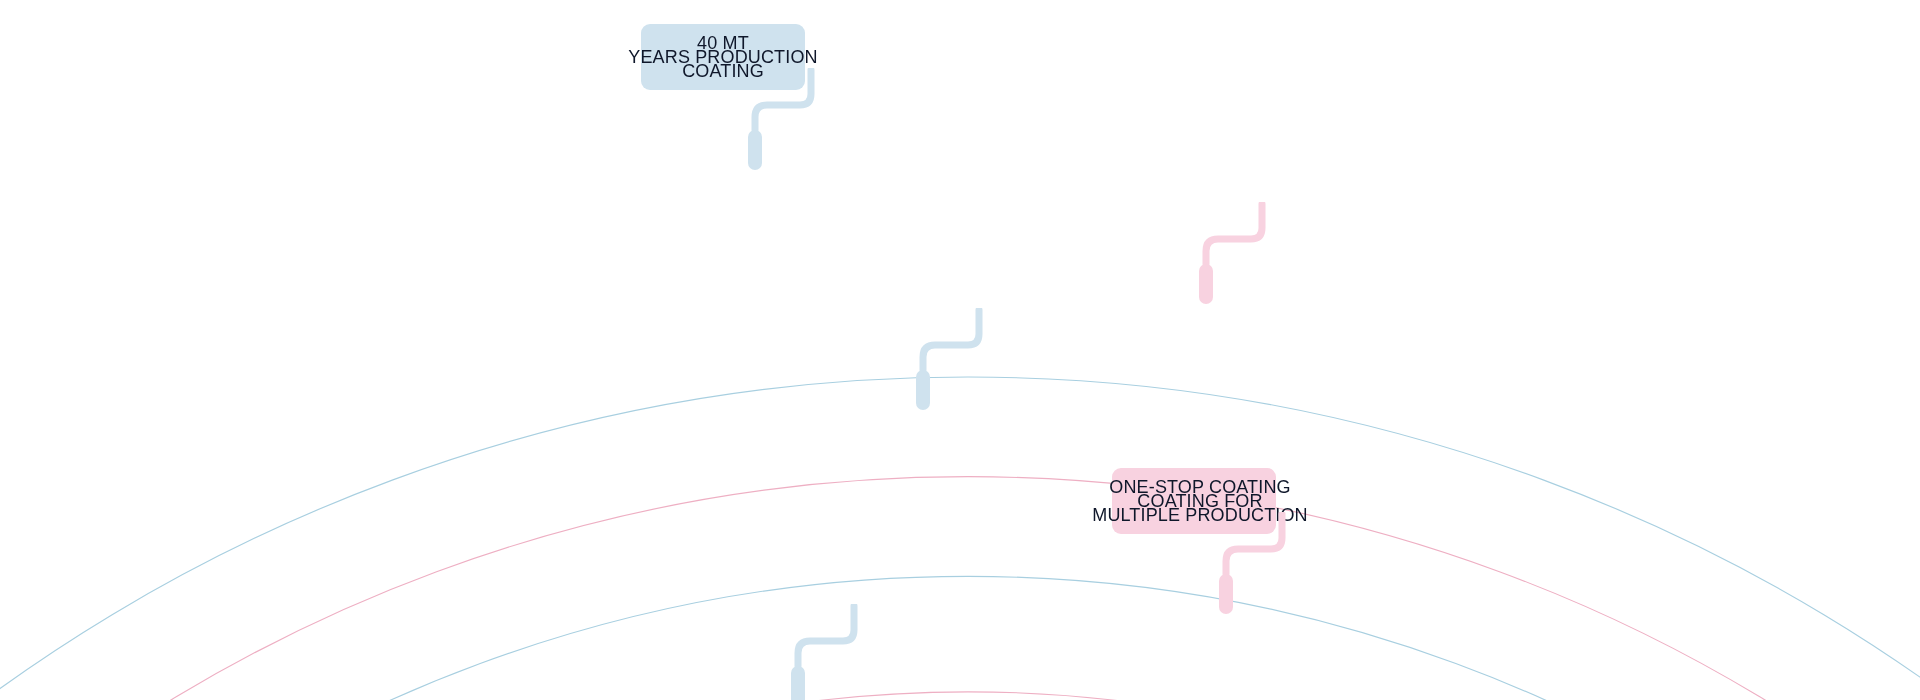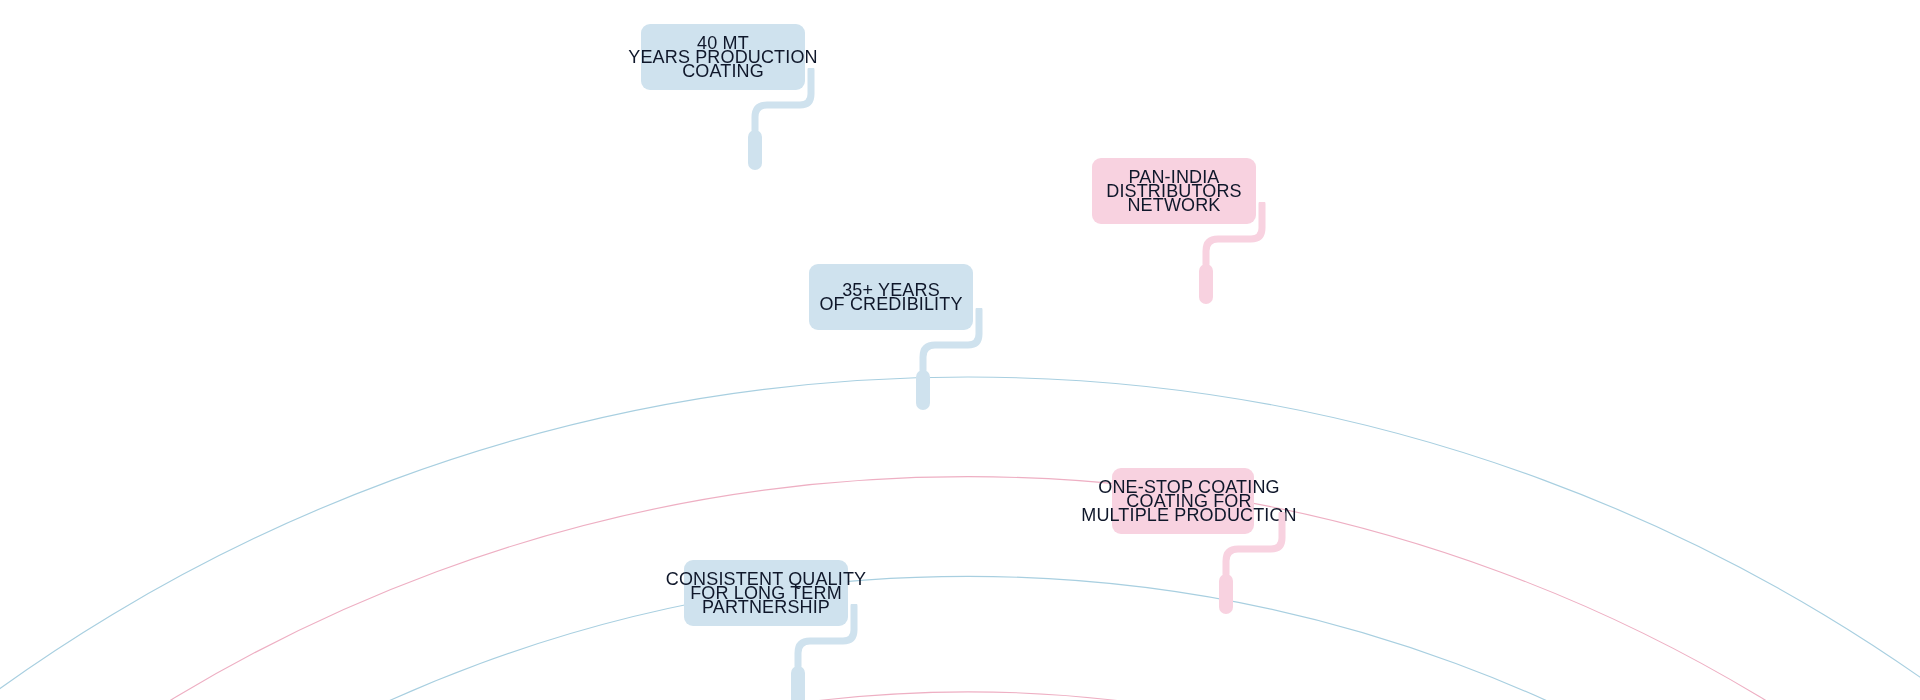--- a/index.html
+++ b/index.html
@@ -63,49 +63,35 @@
   <div id="roller-layer">
       <div class="card" style="left: 641px; top: 24px; width: 164px; height: 66px; background: rgb(207, 226, 238);">
         <span class="card-line">40 MT</span>
         <span class="card-line">YEARS PRODUCTION</span>
         <span class="card-line">COATING</span>
       </div>
       <svg width="150" height="130" style="position: absolute; left: 745px; top: 68px;">
         <path d="M 66 2 L 66 26 Q 66 37 55 37 L 22 37 Q 10 37 10 49 L 10 62" fill="none" stroke="#cfe2ee" stroke-width="7" stroke-linecap="round" stroke-linejoin="round"></path>
         <rect x="3" y="62" width="14" height="40" rx="7" fill="#cfe2ee"></rect>
       </svg>
-      <div class="card" style="left: 1092px; top: 158px; width: 164px; height: 66px; background: rgb(248, 210, 224);">
-        <span class="card-line">PAN-INDIA</span>
-        <span class="card-line">DISTRIBUTORS</span>
-        <span class="card-line">NETWORK</span>
-      </div>
       <svg width="150" height="130" style="position: absolute; left: 1196px; top: 202px;">
         <path d="M 66 2 L 66 26 Q 66 37 55 37 L 22 37 Q 10 37 10 49 L 10 62" fill="none" stroke="#f8d2e0" stroke-width="7" stroke-linecap="round" stroke-linejoin="round"></path>
         <rect x="3" y="62" width="14" height="40" rx="7" fill="#f8d2e0"></rect>
       </svg>
-      <div class="card" style="left: 809px; top: 264px; width: 164px; height: 66px; background: rgb(207, 226, 238);">
-        <span class="card-line">35+ YEARS</span>
-        <span class="card-line">OF CREDIBILITY</span>
-      </div>
       <svg width="150" height="130" style="position: absolute; left: 913px; top: 308px;">
         <path d="M 66 2 L 66 26 Q 66 37 55 37 L 22 37 Q 10 37 10 49 L 10 62" fill="none" stroke="#cfe2ee" stroke-width="7" stroke-linecap="round" stroke-linejoin="round"></path>
         <rect x="3" y="62" width="14" height="40" rx="7" fill="#cfe2ee"></rect>
       </svg>
-      <div class="card" style="left: 1112px; top: 468px; width: 142px; height: 66px; background: rgb(248, 210, 224); padding-left: 24px;">
+      <div class="card" style="left: 1112px; top: 468px; width: 164px; height: 66px; background: rgb(248, 210, 224); padding-left: 24px;">
         <span class="card-line">ONE-STOP COATING</span>
         <span class="card-line">COATING FOR</span>
         <span class="card-line">MULTIPLE PRODUCTION</span>
       </div>
       <svg width="150" height="130" style="position: absolute; left: 1216px; top: 512px;">
         <path d="M 66 2 L 66 26 Q 66 37 55 37 L 22 37 Q 10 37 10 49 L 10 62" fill="none" stroke="#f8d2e0" stroke-width="7" stroke-linecap="round" stroke-linejoin="round"></path>
         <rect x="3" y="62" width="14" height="40" rx="7" fill="#f8d2e0"></rect>
       </svg>
-      <div class="card" style="left: 684px; top: 560px; width: 164px; height: 66px; background: rgb(207, 226, 238);">
-        <span class="card-line">CONSISTENT QUALITY</span>
-        <span class="card-line">FOR LONG TERM</span>
-        <span class="card-line">PARTNERSHIP</span>
-      </div>
       <svg width="150" height="130" style="position: absolute; left: 788px; top: 604px;">
         <path d="M 66 2 L 66 26 Q 66 37 55 37 L 22 37 Q 10 37 10 49 L 10 62" fill="none" stroke="#cfe2ee" stroke-width="7" stroke-linecap="round" stroke-linejoin="round"></path>
         <rect x="3" y="62" width="14" height="40" rx="7" fill="#cfe2ee"></rect>
       </svg>
     </div>
 </div>
 
 </body></html>

